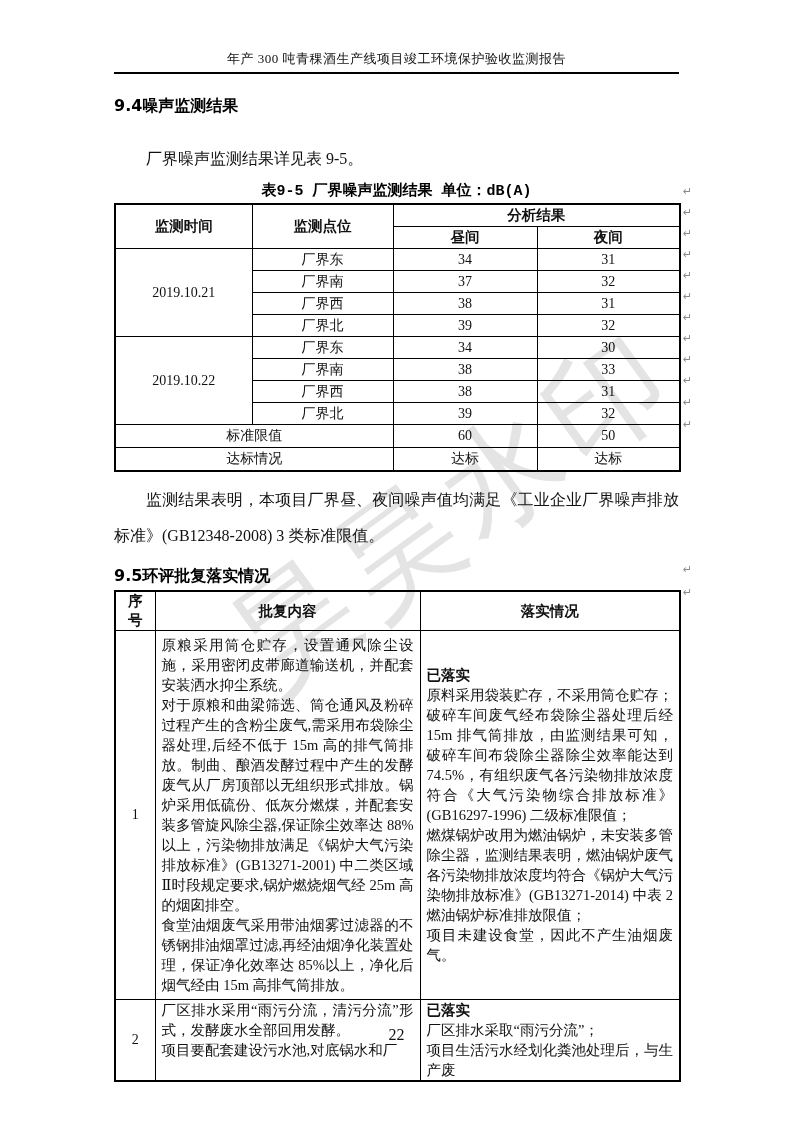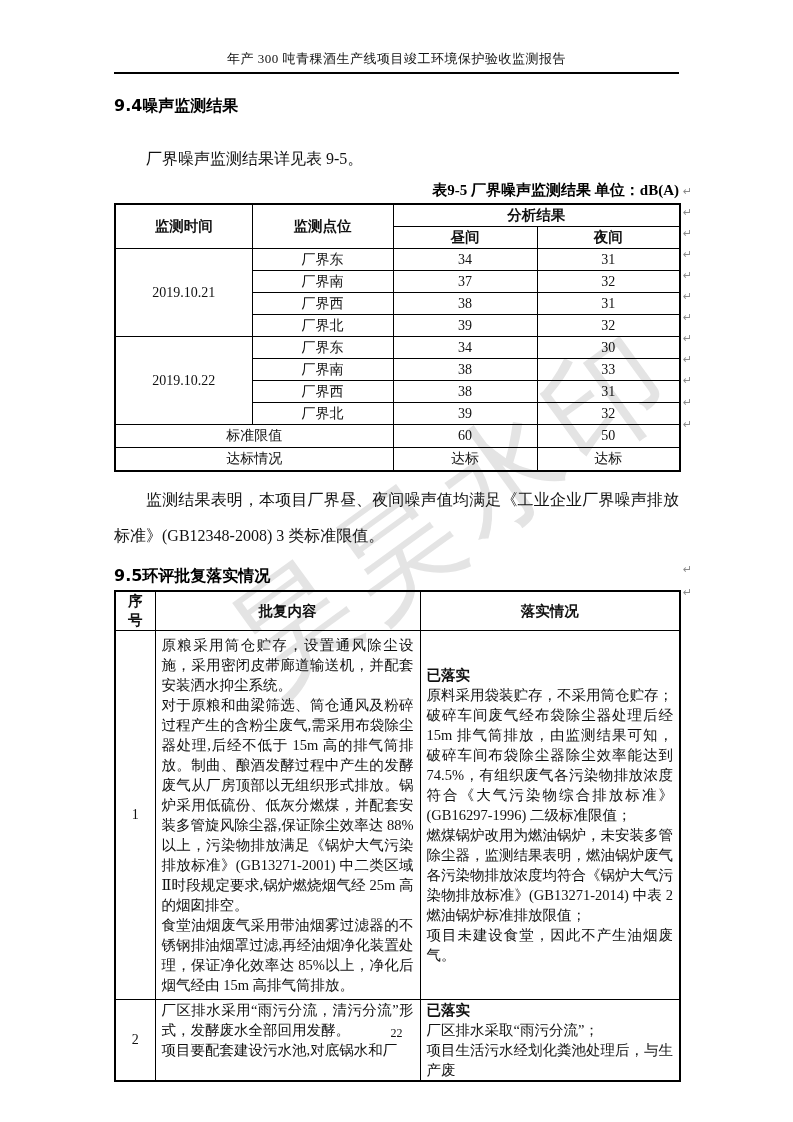--- a/index.html
+++ b/index.html
@@ -47,24 +47,24 @@
   h2.sec-2{margin-top:12px;}
   .body-p{
     font-size:16px;
     margin:30px 0 0 0;
     line-height:24px;
     text-align:justify;
   }
   .indent{text-indent:2em;}
   .conclusion{line-height:36px;margin-top:10px;}
   .tcaption{
-    font-family:Liberation Serif, serif;
+    font-family:Liberation Mono, monospace;
     font-weight:bold;
     font-size:15px;
-    text-align:right;
+    text-align:center;
     margin-top:10px;
     color:#000;
   }
   .tcaption-2{margin-top:6px;}
   table{
     border-collapse:collapse;
     width:565px;
     margin-top:3px;
     table-layout:fixed;
   }
@@ -96,21 +96,21 @@
   .t6 .r2 td{height:73px;vertical-align:top;}
   .t6 .no-cell{font-size:14px;}
   .status-title{
     font-family:"DejaVu Sans","Liberation Sans",sans-serif;
     font-weight:bold;
   }
   .footer{
     position:absolute;
     top:1026px;left:0;right:0;
     text-align:center;
-    font-size:12px;
+    font-size:16px;
     z-index:1;
   }
   .pilcrow{
     position:absolute;
     left:683px;
     font-size:11px;
     color:#8a8a8a;
     font-family:"DejaVu Sans","Liberation Sans",sans-serif;
     z-index:1;
   }

